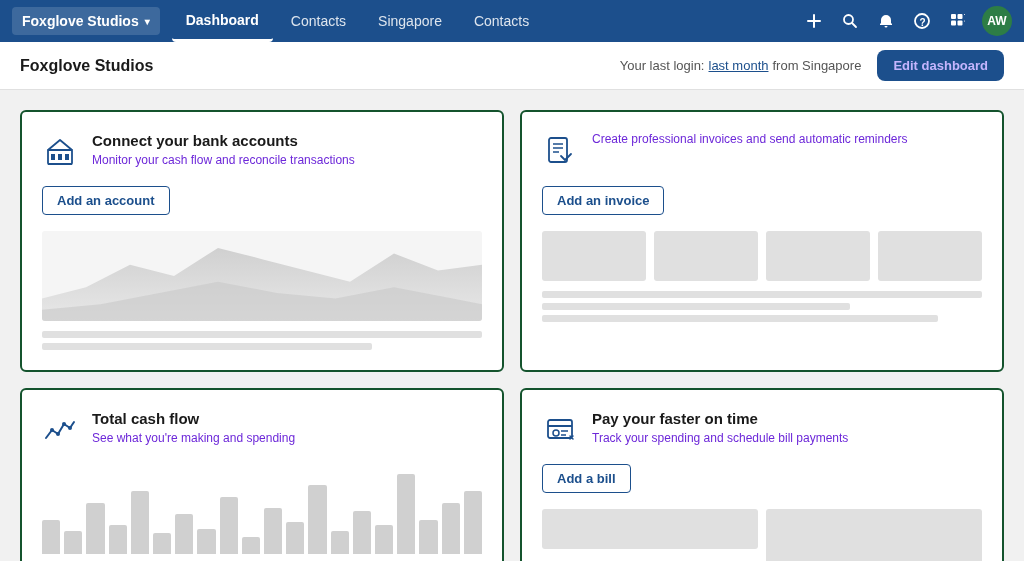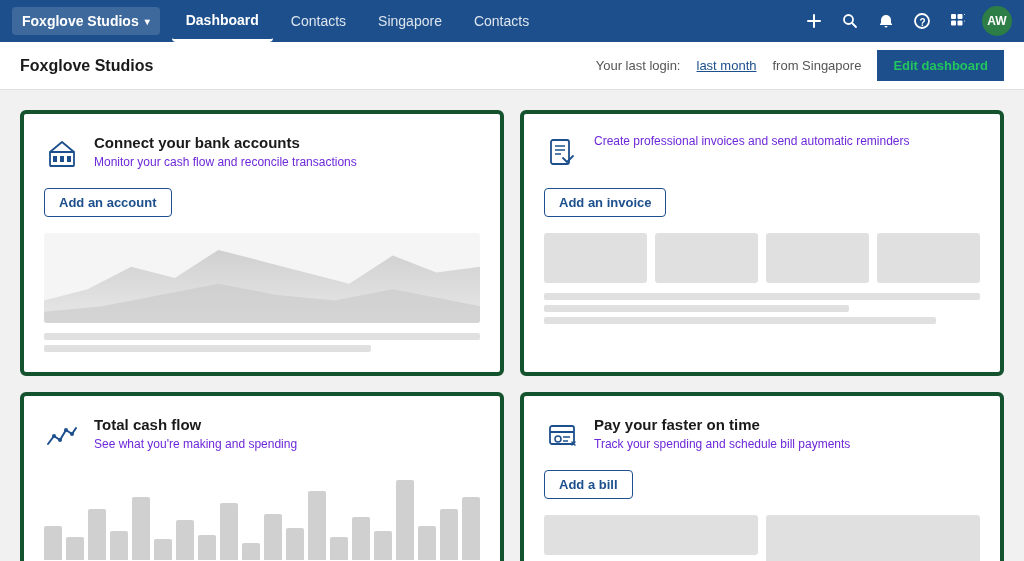--- a/index.html
+++ b/index.html
@@ -89,52 +89,52 @@
       font-size: 16px;
       font-weight: 700;
       color: #1a1a1a;
     }
     .login-info {
       margin-left: auto;
       font-size: 13px;
       color: #555;
       display: flex;
       align-items: center;
-      gap: 16px;
+      gap: 4px;
     }
     .login-link {
       color: #1c4f8c;
       text-decoration: underline;
       cursor: pointer;
     }
     .edit-dashboard-btn {
       background: #1c4f8c;
-      color: #22c55e;
+      color: #c4b5fd;
       border: none;
       padding: 8px 16px;
-      border-radius: 0;
+      border-radius: 8px;
       font-size: 13px;
       font-weight: 600;
       cursor: pointer;
       margin-left: 16px;
     }
 
     
     .main-content {
       padding: 20px;
       display: grid;
       grid-template-columns: 1fr 1fr;
       gap: 16px;
     }
 
     
     .card {
       background: white;
       border-radius: 6px;
-      border: 4px solid #14532d;
+      border: 2px solid #14532d;
       padding: 20px;
       overflow: hidden;
     }
     .card-header {
       display: flex;
       align-items: flex-start;
       gap: 14px;
       margin-bottom: 16px;
     }
     .card-icon {

